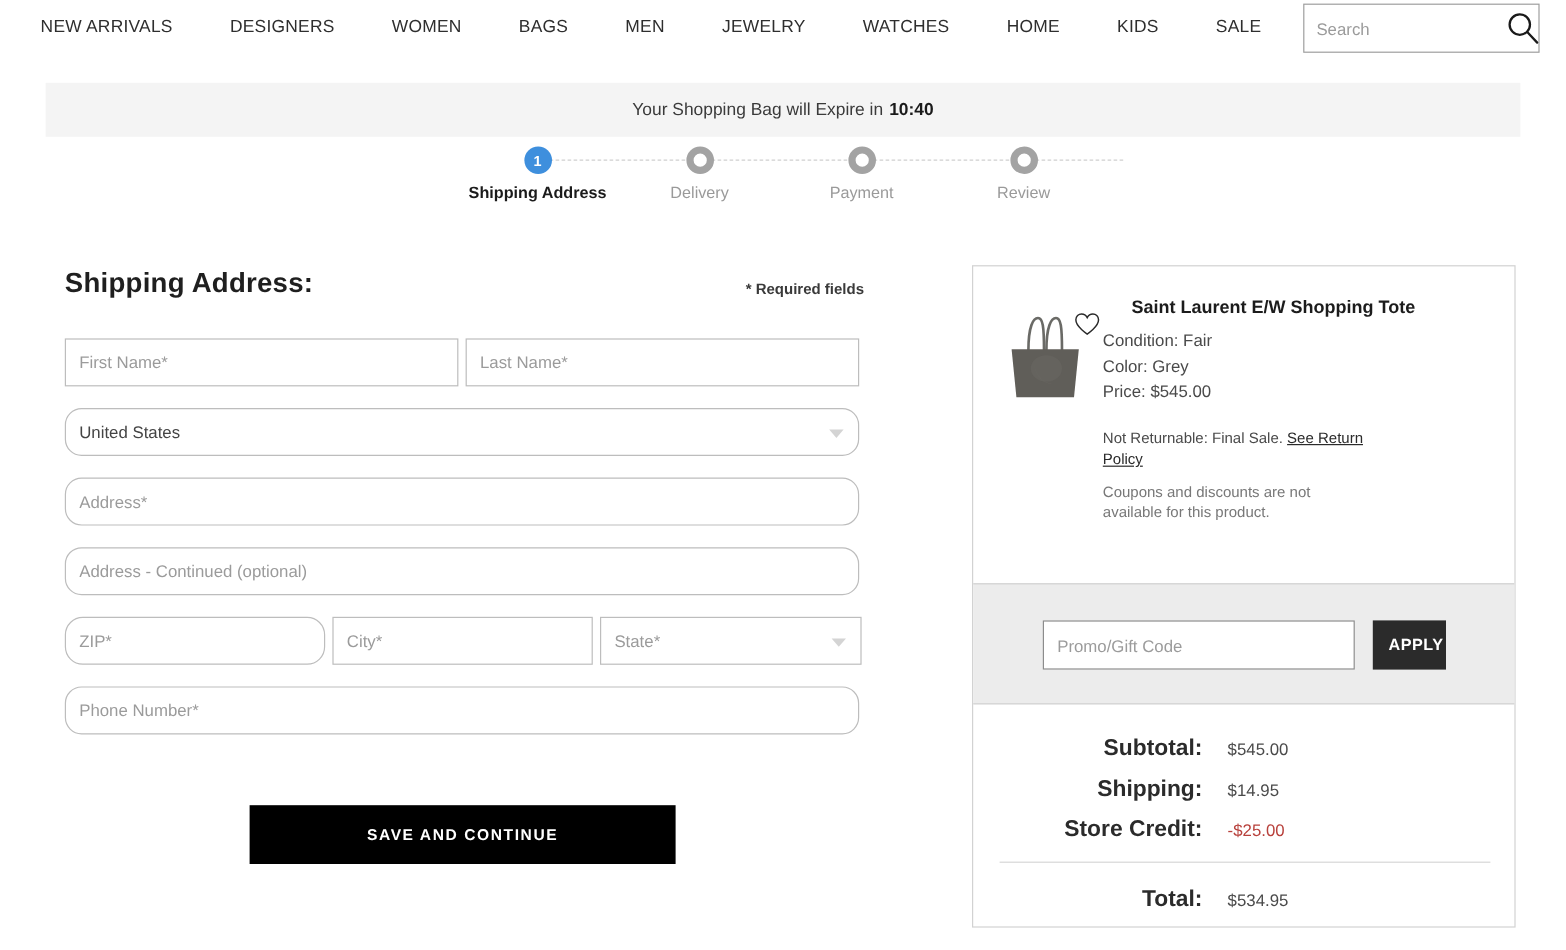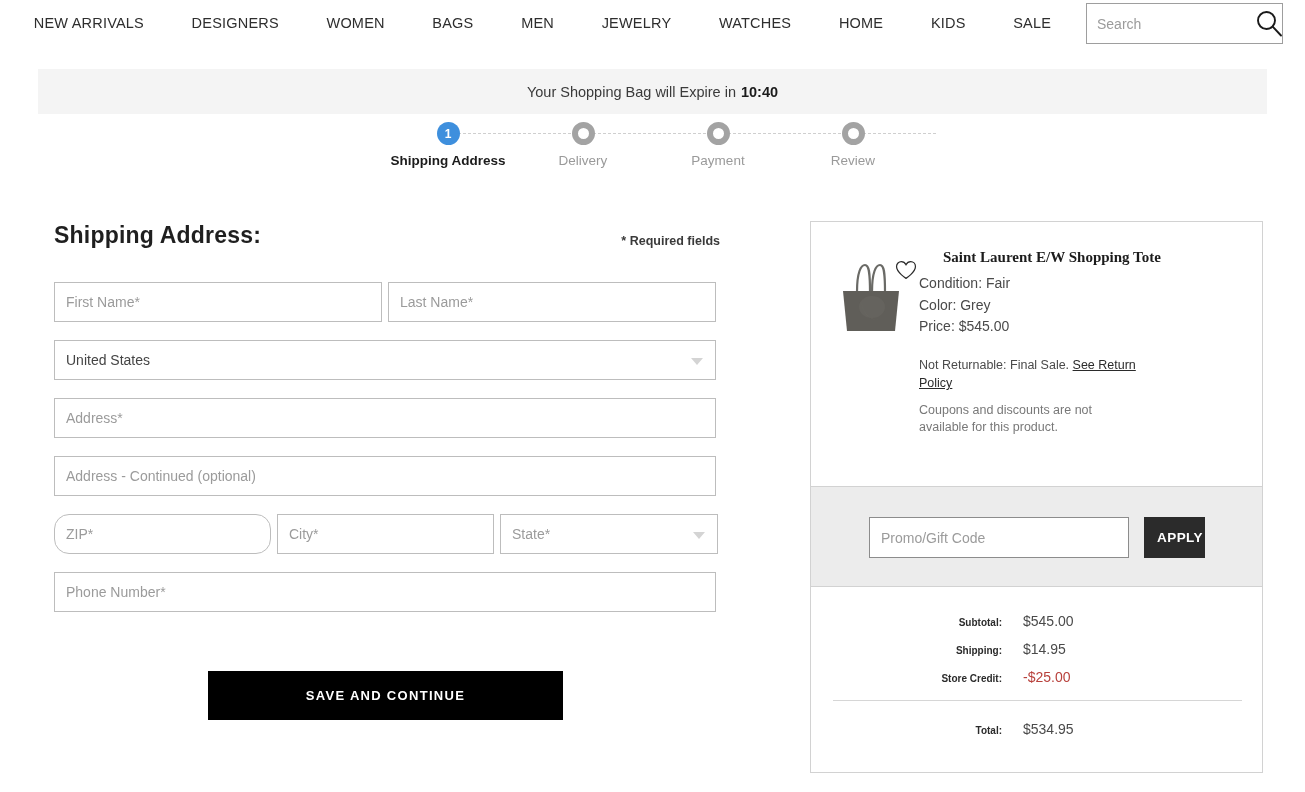--- a/index.html
+++ b/index.html
@@ -103,21 +103,21 @@
   }
   .fld .selval.placeholder { color: #9b9b9b; }
   .caret {
     position: absolute; right: 12px; top: 17px;
     width: 0; height: 0;
     border-left: 6px solid transparent; border-right: 6px solid transparent;
     border-top: 7px solid #d4d4d4;
   }
   .w-first { width: 328px; flex: 0 0 328px; }
   .w-last  { width: 328px; flex: 0 0 328px; }
-  .w-full  { width: 662px; flex: 0 0 662px; }
+  .w-full  { width: 662px; flex: 0 0 662px; border-radius: 14px; }
   .w-zip   { width: 217px; flex: 0 0 217px; border-radius: 15px; }
   .w-city  { width: 217px; flex: 0 0 217px; }
   .w-state { width: 218px; flex: 0 0 218px; }
 
   .save-btn {
     position: absolute; left: 208px; top: 671px;
     width: 355px; height: 49px;
     background: #000000; color: #ffffff;
     border: none; cursor: pointer;
     font-family: "Liberation Sans", sans-serif;
@@ -133,21 +133,21 @@
   .prod-block { position: relative; height: 252px; padding: 26px 20px 0 22px; }
   .prod-thumb {
     position: absolute; left: 28px; top: 36px; width: 64px; height: 78px;
   }
   .heart-icon {
     position: absolute; left: 84px; top: 38px; width: 22px; height: 20px;
   }
   .prod-text { margin-left: 86px; }
   .prod-title {
     font-size: 15px; font-weight: bold; color: #1c1c1c;
-    line-height: 1.2; margin-bottom: 7px; margin-left: 24px; font-family: Liberation Serif, serif;
+    line-height: 1.2; margin-bottom: 7px; margin-left: 24px;
   }
   .prod-line { font-size: 14px; color: #4a4a4a; line-height: 21.5px; }
   .prod-note {
     font-size: 12.5px; color: #4a4a4a; line-height: 18.5px; margin-top: 18px;
     width: 232px;
   }
   .ret-link { color: #2b2b2b; text-decoration: underline; cursor: pointer; }
   .prod-note2 {
     font-size: 12.5px; color: #787878; line-height: 17px; margin-top: 9px;
     width: 200px;
@@ -175,21 +175,21 @@
     font-family: "Liberation Sans", sans-serif;
     font-size: 13.5px; font-weight: bold; letter-spacing: .4px; padding-left: 11px;
   }
 
   .totals { position: relative; padding-top: 26px; }
   .total-row {
     display: flex; align-items: baseline; margin-bottom: 12px;
   }
   .total-label {
     width: 212px; text-align: right; padding-right: 21px;
-    font-size: 10px; font-weight: bold; color: #2b2b2b;
+    font-size: 19px; font-weight: bold; color: #2b2b2b;
   }
   .total-value { font-size: 14px; color: #4a4a4a; }
   .total-value.credit { color: #b8413c; }
   .totals-divider {
     margin: 15px 20px 0 22px; height: 0; border-top: 1px solid #d6d6d6;
   }
   .grand { margin-top: 20px; }
 </style>
 </head>
 <body>

